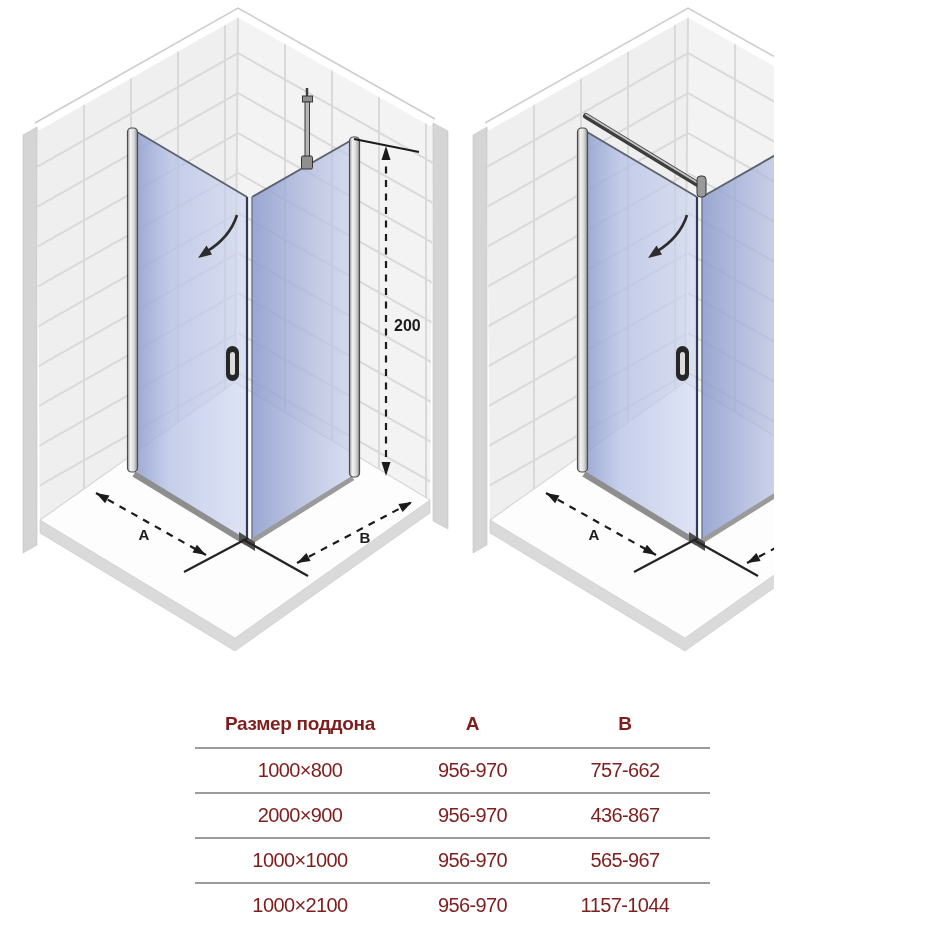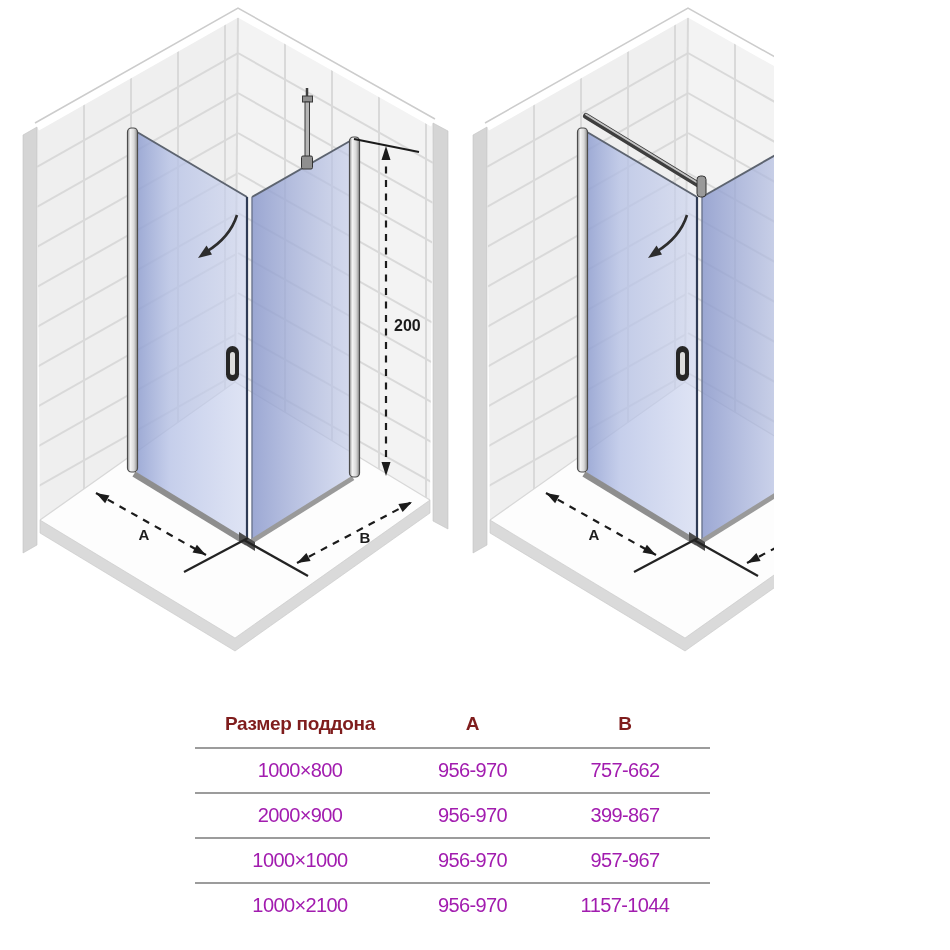--- a/index.html
+++ b/index.html
@@ -14,21 +14,21 @@
   .dim-label{font-size:16px;}
   .ab-label{font-size:15px;text-anchor:middle;}
   .dash{stroke:#1b1b1b;stroke-width:2.2;stroke-dasharray:7 6.5;fill:none;}
   .solid-ext{stroke:#232323;stroke-width:2.2;}
   .arrowhead{fill:#1b1b1b;stroke:none;}
   
   .size-table{position:absolute;left:195px;top:701px;width:515px;}
   .size-table table{border-collapse:collapse;width:100%;table-layout:fixed;}
   .size-table th{font-size:19px;font-weight:bold;color:#7f1d1d;height:46px;text-align:center;
                  letter-spacing:-0.3px;border-bottom:2px solid #9c9c9c;padding:0;}
-  .size-table td{font-size:20px;font-weight:normal;color:#a21caf;height:43px;text-align:center;
+  .size-table td{font-size:20px;font-weight:normal;color:#7f1d1d;height:43px;text-align:center;
                  letter-spacing:-0.6px;padding:0;}
   .size-table tbody tr:not(:last-child) td{border-bottom:2px solid #9c9c9c;}
 </style>
 </head>
 <body>
 
 <div class="canvas">
 
   <div class="diagram diagram-a">
     <svg class="diagram-svg" viewBox="0 0 440 660">
@@ -297,26 +297,26 @@
       </thead>
       <tbody>
           <tr>
             <td>1000×800</td>
             <td>956-970</td>
             <td>757-662</td>
           </tr>
           <tr>
             <td>2000×900</td>
             <td>956-970</td>
-            <td>399-867</td>
+            <td>436-867</td>
           </tr>
           <tr>
             <td>1000×1000</td>
             <td>956-970</td>
-            <td>957-967</td>
+            <td>565-967</td>
           </tr>
           <tr>
             <td>1000×2100</td>
             <td>956-970</td>
             <td>1157-1044</td>
           </tr>
         </tbody>
     </table>
   </div>
 

